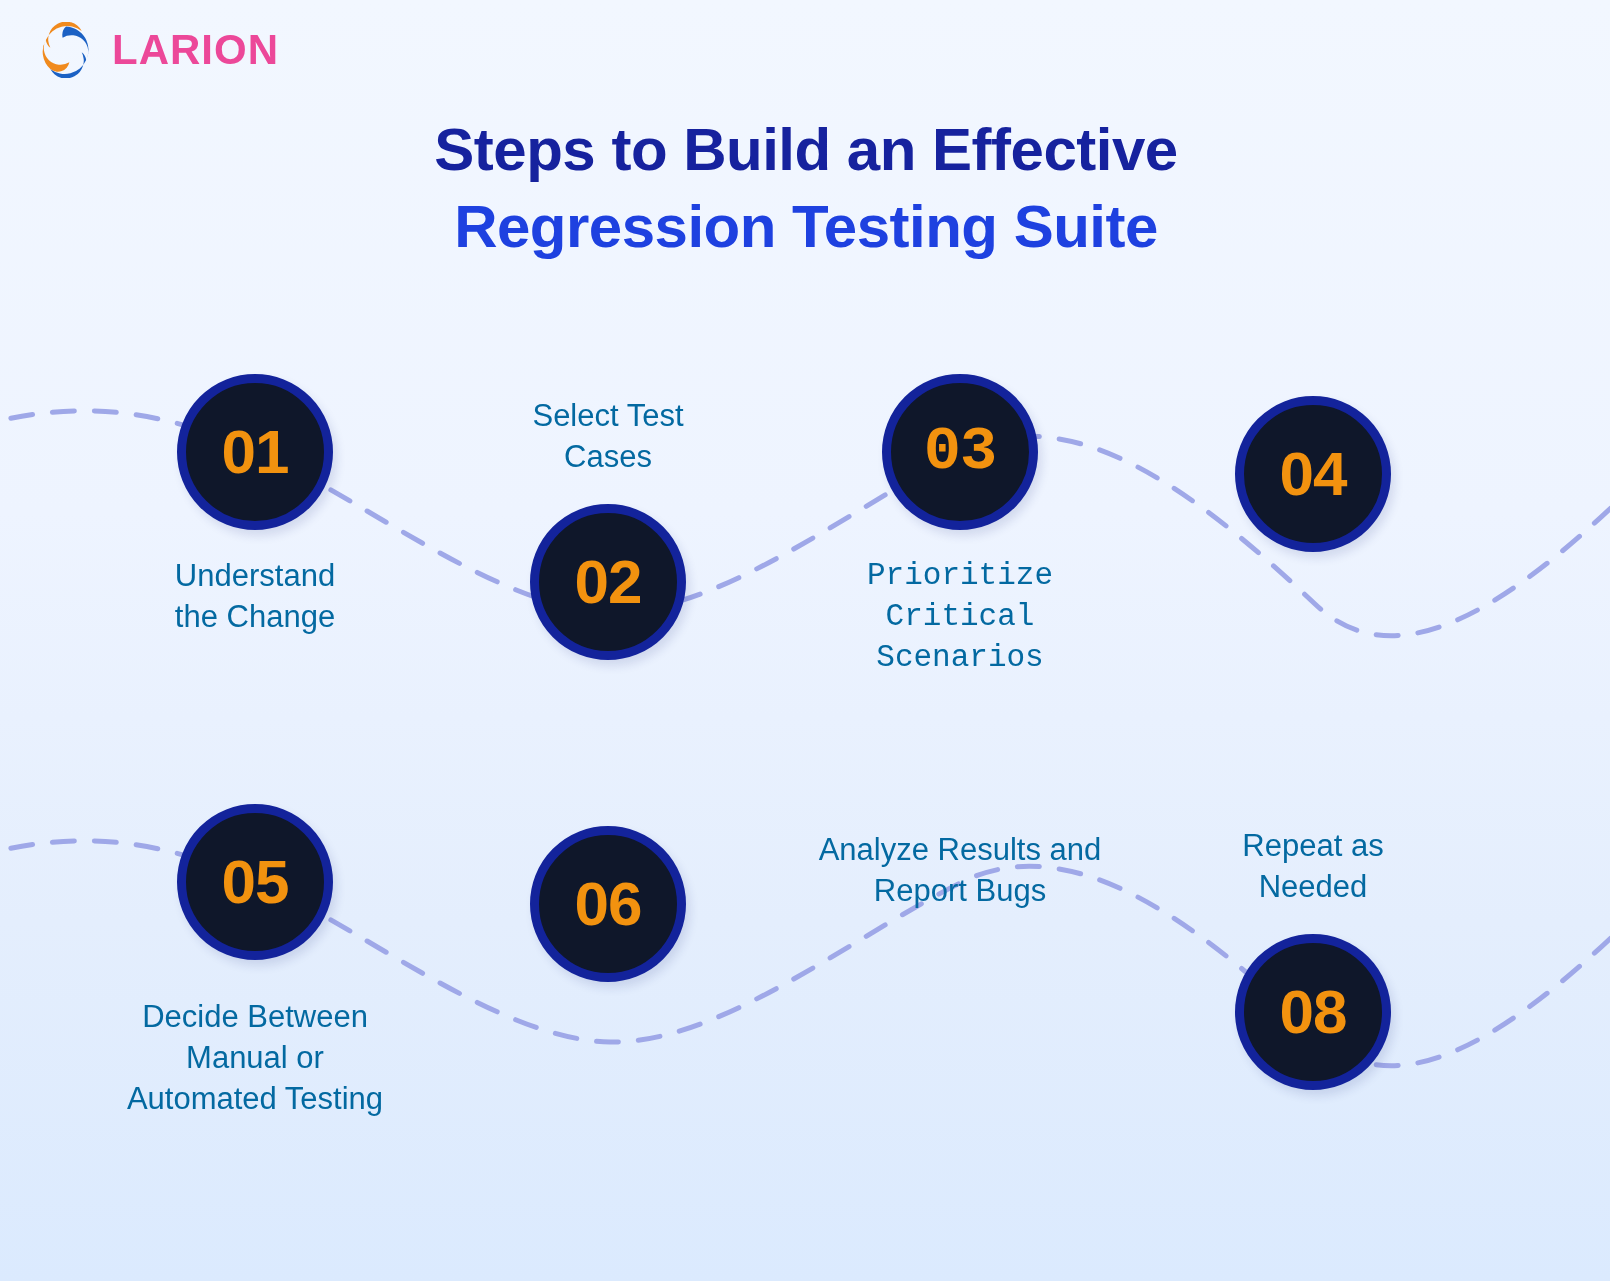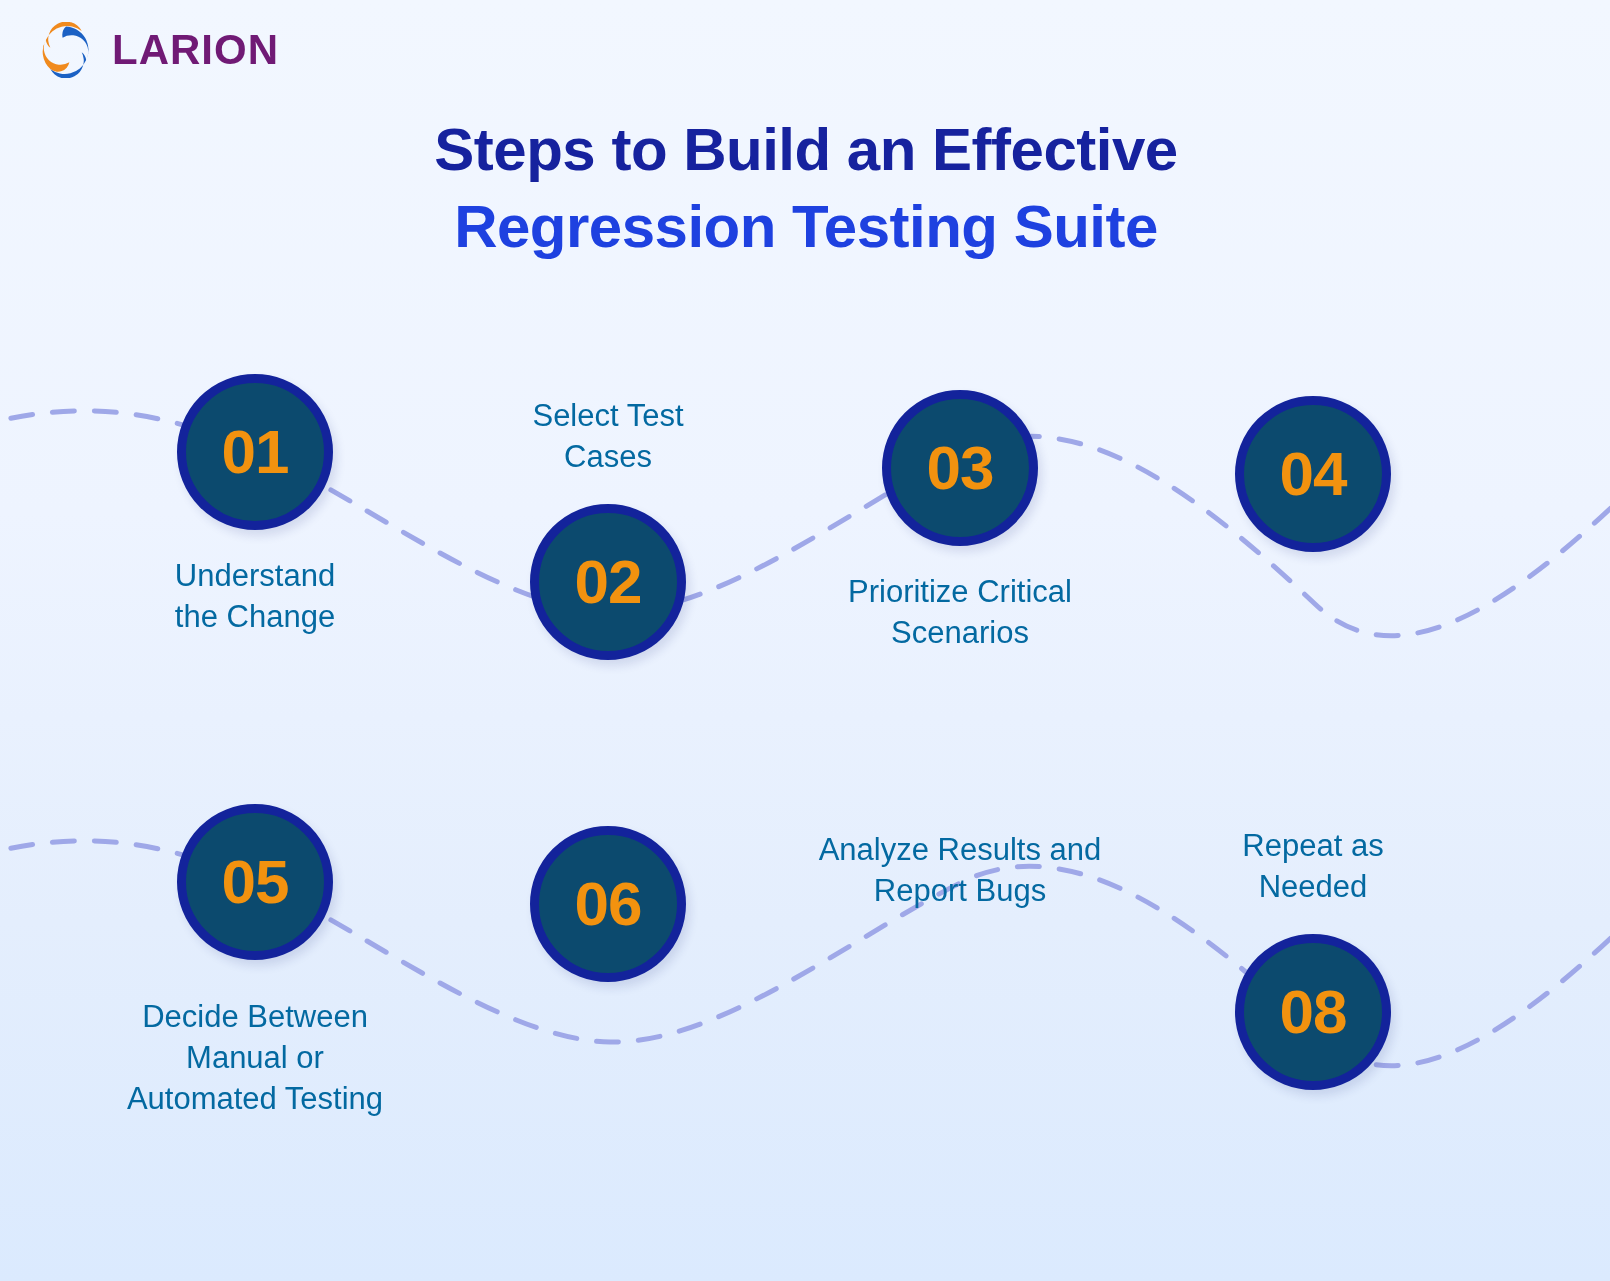--- a/index.html
+++ b/index.html
@@ -12,21 +12,21 @@
   }
 
   
   .logo-row{
     position:absolute; left:38px; top:22px;
     display:flex; align-items:center; gap:18px;
   }
   .logo-mark{ width:56px; height:56px; display:block; }
   .logo-word{
     font-size:42px; font-weight:bold; letter-spacing:1px;
-    color:#701a75; line-height:1;
+    color:#ec4899; line-height:1;
   }
 
   
   .title-block{
     position:absolute; left:2px; right:0; top:112px;
     text-align:center;
   }
   .title-line{
     font-size:60px; font-weight:bold; line-height:1.28;
     letter-spacing:-0.5px;
@@ -42,21 +42,21 @@
   .flow svg{ width:1610px; height:1281px; display:block; }
 
   
   .step{
     position:absolute;
     width:300px;
     display:flex; flex-direction:column; align-items:center;
   }
   .circle{
     width:156px; height:156px; border-radius:50%;
-    background:#0c4a6e;
+    background:#0f172a;
     border:9px solid #13239B;
     display:flex; align-items:center; justify-content:center;
     box-shadow:4px 6px 10px rgba(30,45,120,0.13);
     flex:0 0 auto;
   }
   .circle .num{
     font-size:62px; font-weight:bold; color:#F2920F; line-height:1;
     letter-spacing:-1px;
   }
   .label{
@@ -111,21 +111,21 @@
   <div class="label">Understand<br>the Change</div>
 </div>
 
 <div class="step above" style="left:458px;  top:396px;">
   <div class="circle">
     <span class="num">02</span>
   </div>
   <div class="label">Select Test<br>Cases</div>
 </div>
 
-<div class="step below" style="left:810px;  top:390px;">
+<div class="step below" style="left:810px;  top:374px;font-family:Liberation Mono, monospace;">
   <div class="circle">
     <span class="num">03</span>
   </div>
   <div class="label">Prioritize Critical<br>Scenarios</div>
 </div>
 
 <div class="step above" style="left:1163px; top:396px;">
   <div class="circle">
     <span class="num">04</span>
   </div>

